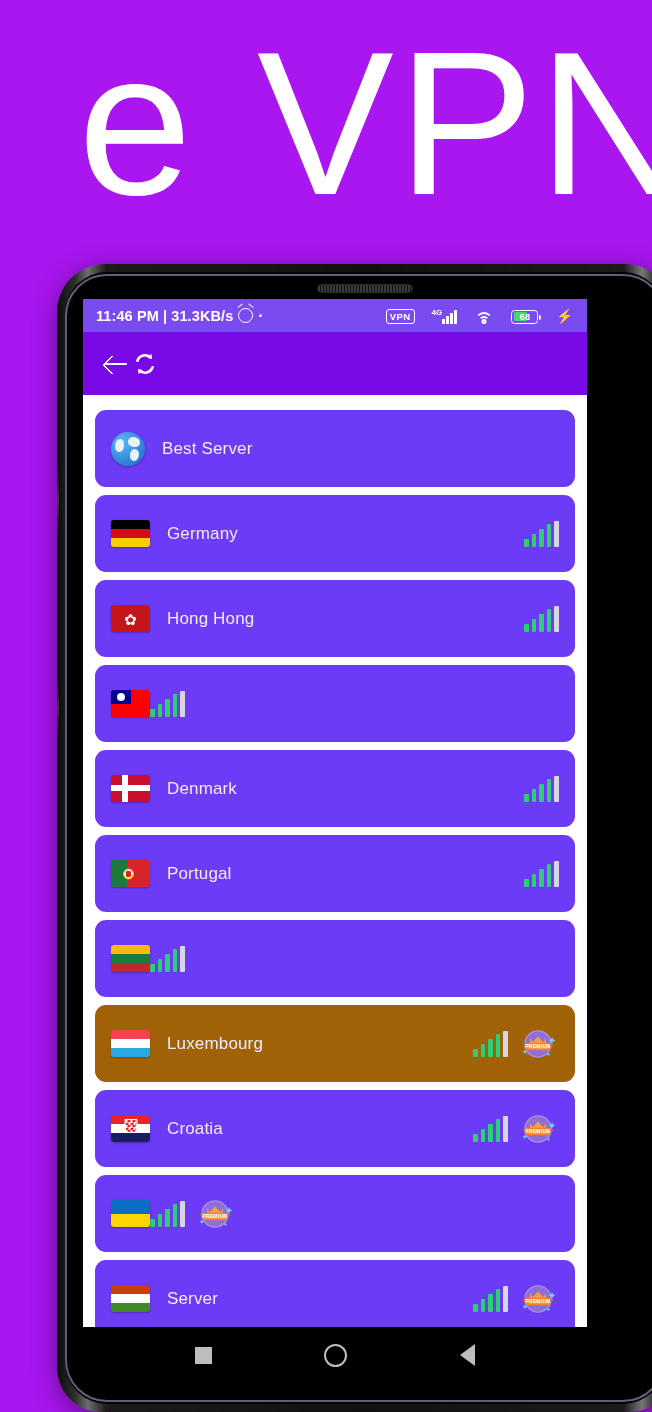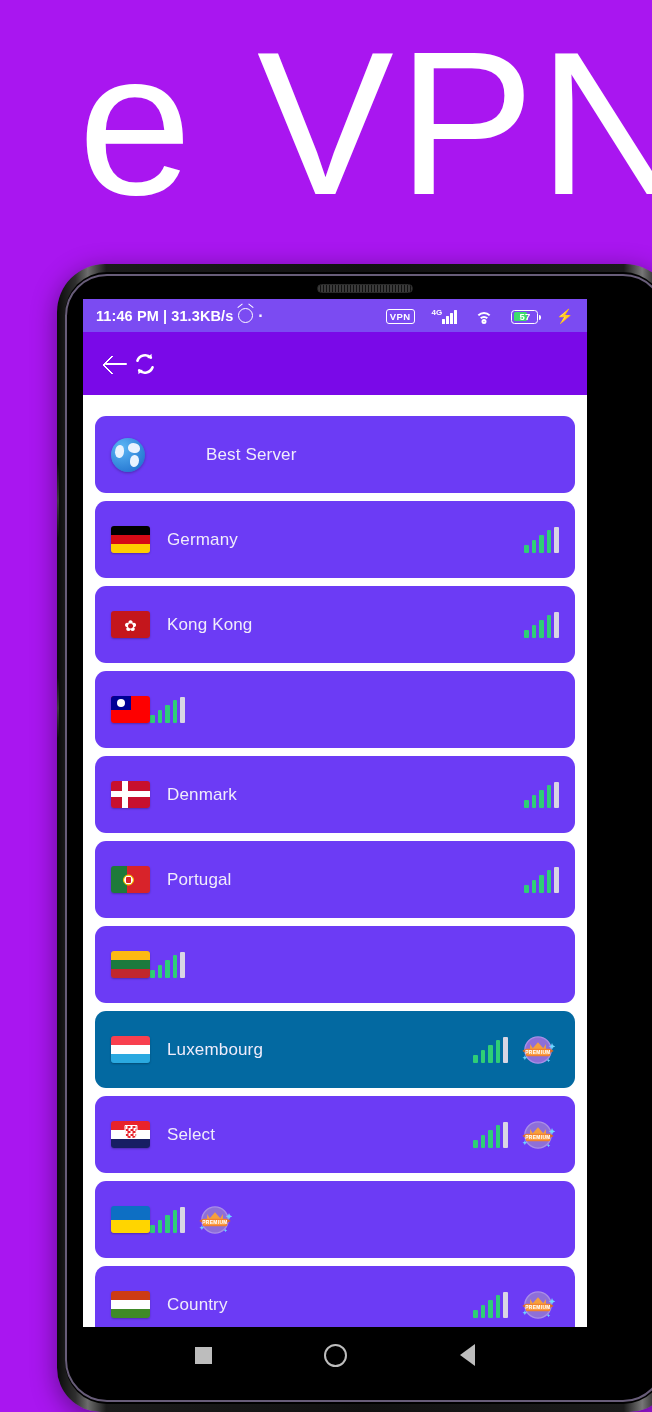--- a/index.html
+++ b/index.html
@@ -164,21 +164,21 @@
   }
   .row{
     height:77px;
     margin:0 12px 8px 12px;
     background:#6c3bf5;
     border-radius:11px;
     display:flex;align-items:center;
     padding:0 16px;
     cursor:pointer;
   }
-  .row:first-child{margin-top:16px;gap:44px;}
+  .row:first-child{margin-top:10px;}
   .flag{
     width:39px;height:27px;border-radius:3px;overflow:hidden;
     flex:0 0 auto;position:relative;
     box-shadow:0 1px 2px rgba(0,0,0,.28);
     display:flex;flex-direction:column;
   }
   .flag .hb{flex:1;width:100%;}
   .flag.vert{flex-direction:row;}
   .flag.vert .vb{flex:1;height:100%;}
   .row-label{
@@ -241,21 +241,21 @@
               <i></i>
               <i></i>
           </span>
           <span class="wifi-ic">
             <span></span>
               <span></span>
               <span></span>
           </span>
           <span class="batt">
             <span class="fill"></span>
-            <span class="lvl">57</span>
+            <span class="lvl">68</span>
           </span>
           <span class="bolt">⚡</span>
         </div>
       </div>
 
       <div class="appbar">
         <div class="back-arrow"></div>
         <div class="refresh-ic">
           <svg viewBox="0 0 24 24" width="28" height="28" aria-hidden="true">
             <path d="M5.5 9.2A7 7 0 0 1 17 6.6" fill="none" stroke="#fff" stroke-width="2.2" stroke-linecap="round"></path>
@@ -288,21 +288,21 @@
               <i></i>
               <i></i>
               <i></i>
             </div>
           </div>
           <div class="row" style="background: rgb(108, 59, 245);">
             <div class="flag ">
               <span style="position:absolute;inset:0;background:#c4161c"></span>
               <span style="position:absolute;left:50%;top:50%;transform:translate(-50%,-50%);color:#fff;font-size:15px;line-height:15px;">✿</span>
             </div>
-            <div class="row-label">Kong Kong</div>
+            <div class="row-label">Hong Hong</div>
             <div class="bars">
               <i></i>
               <i></i>
               <i></i>
               <i></i>
               <i></i>
             </div>
           </div>
           <div class="row" style="background: rgb(108, 59, 245);">
             <div class="flag ">
@@ -359,21 +359,21 @@
               <span class="hb" style="background:#c1272d"></span>
             </div>
             <div class="bars">
               <i></i>
               <i></i>
               <i></i>
               <i></i>
               <i></i>
             </div>
           </div>
-          <div class="row" style="background: #0369a1;">
+          <div class="row" style="background: #a16207;">
             <div class="flag ">
               <span class="hb" style="background:#f8404f"></span>
               <span class="hb" style="background:#ffffff"></span>
               <span class="hb" style="background:#2aa9e0"></span>
             </div>
             <div class="row-label">Luxembourg</div>
             <div class="bars">
               <i></i>
               <i></i>
               <i></i>
@@ -393,21 +393,21 @@
                 <path d="M36 34l.6 1.4 1.5.6-1.5.6-.6 1.5-.6-1.5-1.5-.6 1.5-.6z" fill="#6fd6ff"></path>
               </svg></div>
           </div>
           <div class="row" style="background: rgb(108, 59, 245);">
             <div class="flag ">
               <span class="hb" style="background:#e8232b"></span>
               <span class="hb" style="background:#ffffff"></span>
               <span class="hb" style="background:#171e63"></span>
               <span style="position:absolute;left:50%;top:4px;transform:translateX(-50%);width:13px;height:14px;background:repeating-conic-gradient(#e8232b 0 25%,#ffffff 0 50%) 0 0/5px 5px;border:1px solid #ffffff;border-radius:0 0 5px 5px;"></span>
             </div>
-            <div class="row-label">Select</div>
+            <div class="row-label">Croatia</div>
             <div class="bars">
               <i></i>
               <i></i>
               <i></i>
               <i></i>
               <i></i>
             </div>
             <div class="premium"><svg viewBox="0 0 48 48" width="42" height="42" aria-hidden="true">
                 <circle cx="24" cy="24" r="15" fill="#8e6fd8"></circle>
                 <circle cx="24" cy="24" r="15" fill="none" stroke="#a98ee6" stroke-width="1.6"></circle>
@@ -445,21 +445,21 @@
                 <path d="M9 30l.8 1.9 2 .9-2 .8L9 35.6 8.2 33.6l-2-.8 2-.9z" fill="#6fd6ff"></path>
                 <path d="M36 34l.6 1.4 1.5.6-1.5.6-.6 1.5-.6-1.5-1.5-.6 1.5-.6z" fill="#6fd6ff"></path>
               </svg></div>
           </div>
           <div class="row" style="background: rgb(108, 59, 245);">
             <div class="flag ">
               <span class="hb" style="background:#cd3b14"></span>
               <span class="hb" style="background:#ffffff"></span>
               <span class="hb" style="background:#3f8a26"></span>
             </div>
-            <div class="row-label">Country</div>
+            <div class="row-label">Server</div>
             <div class="bars">
               <i></i>
               <i></i>
               <i></i>
               <i></i>
               <i></i>
             </div>
             <div class="premium"><svg viewBox="0 0 48 48" width="42" height="42" aria-hidden="true">
                 <circle cx="24" cy="24" r="15" fill="#8e6fd8"></circle>
                 <circle cx="24" cy="24" r="15" fill="none" stroke="#a98ee6" stroke-width="1.6"></circle>

